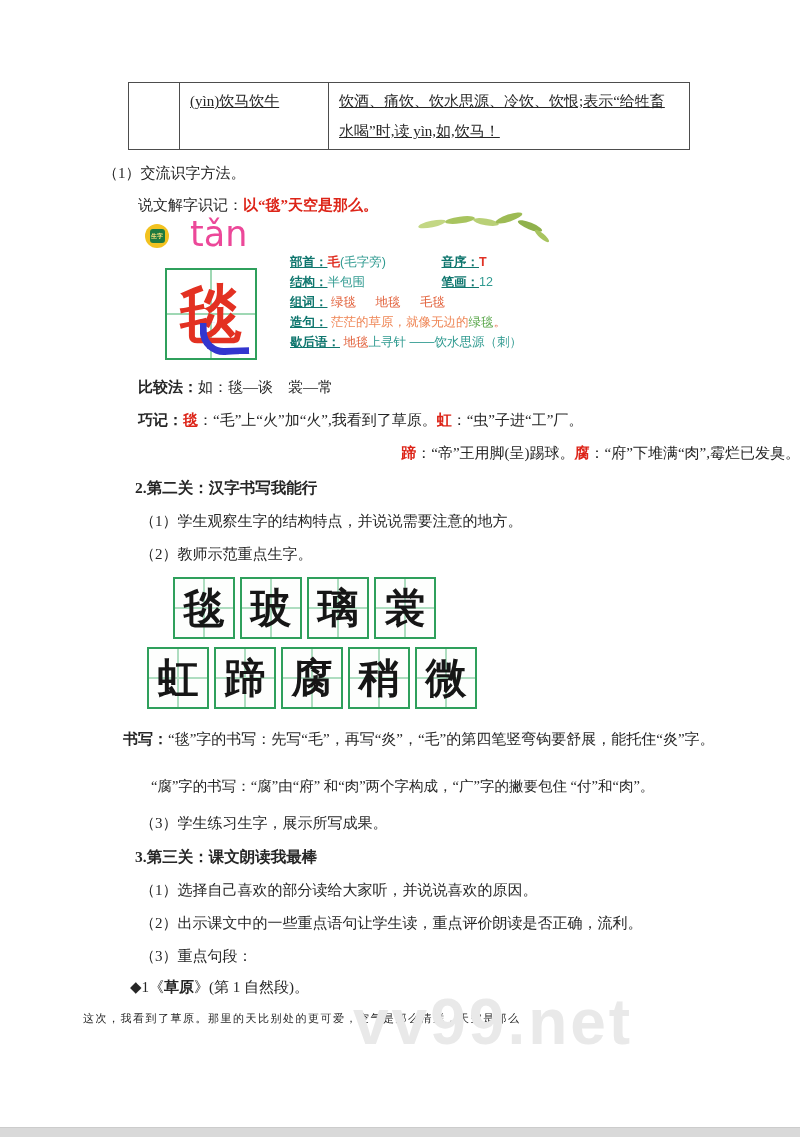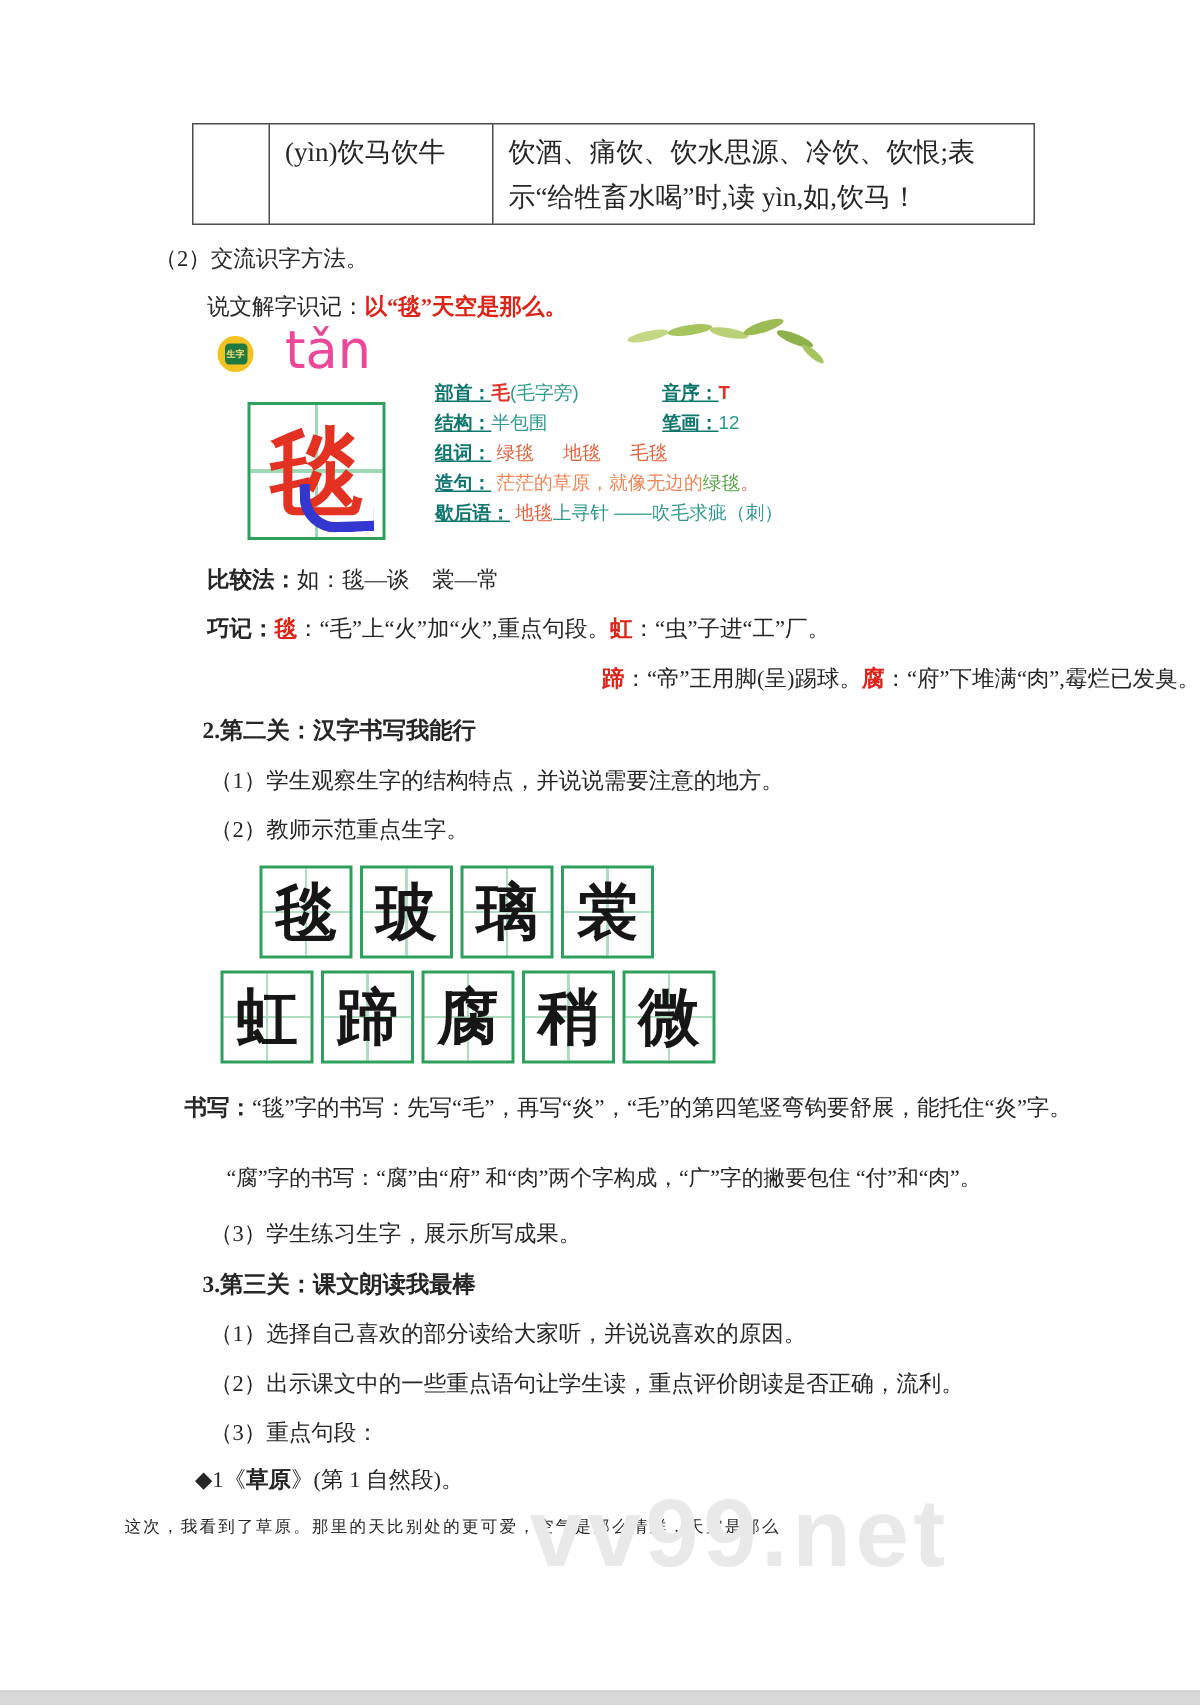--- a/index.html
+++ b/index.html
@@ -1,21 +1,21 @@
 <!DOCTYPE html>
 <html><head>
 <meta charset="utf-8">
 <style>
   html,body{margin:0;padding:0;background:#ffffff;}
   .page{position:relative;width:800px;height:1137px;background:#ffffff;overflow:hidden;
         font-family:"Liberation Serif",serif;color:#262626;border-right:1px solid #f1f1f1;}
 
   
   table.vocab{border-collapse:collapse;margin:82px 0 0 128px;}
-  table.vocab td{border:1px solid #4d4d4d;vertical-align:top;font-size:18px;line-height:30px;padding:3px 10px;}
+  table.vocab td{border:1px solid #4d4d4d;vertical-align:top;font-size:15px;line-height:30px;padding:3px 10px;text-decoration:underline;}
   td.c-empty{width:30px;}
   td.c-word{width:128px;}
   td.c-meaning{width:340px;}
 
   
   .ln{margin:0;font-size:15px;line-height:22px;white-space:nowrap;}
   .b{font-weight:bold;}
   .redb{color:#dd2418;font-weight:bold;}
 
   .p-exchange{margin:12px 0 0 103px;}
@@ -89,21 +89,21 @@
   <table class="vocab">
     <tbody>
         <tr>
       <td class="c-empty"></td>
       <td class="c-word">(yìn)饮马饮牛</td>
       <td class="c-meaning">饮酒、痛饮、饮水思源、冷饮、饮恨;表示“给牲畜水喝”时,读 yìn,如,饮马！</td>
     </tr>
   </tbody>
     </table>
 
-  <p class="ln p-exchange">（2）交流识字方法。</p>
+  <p class="ln p-exchange">（1）交流识字方法。</p>
   <p class="ln p-shuowen"><span>说文解字识记：</span><span class="redb">以“毯”天空是那么。</span></p>
 
   <div class="card">
     <div class="badge">
       <div class="badge-inner">生字</div>
     </div>
     <div class="pinyin">tǎn</div>
     <div class="zi-grid">
       <span class="zi">毯</span>
       <div class="blue-stroke"></div>
@@ -130,27 +130,27 @@
         <span class="orangev zw">绿毯</span>
         <span class="orangev zw">地毯</span>
         <span class="orangev zw">毛毯</span>
       </div>
       <div>
         <span class="flabel">造句：</span>
         <span class="orangev2">茫茫的草原，就像无边的</span><span class="greenv">绿毯</span><span class="orangev">。</span>
       </div>
       <div>
         <span class="flabel">歇后语：</span>
-        <span class="orangev">地毯</span><span class="tealv">上寻针 ——吹毛求疵（刺）</span>
+        <span class="orangev">地毯</span><span class="tealv">上寻针 ——饮水思源（刺）</span>
       </div>
     </div>
   </div>
 
   <p class="ln p-compare"><span class="b">比较法：</span><span>如：毯—谈　裳—常</span></p>
-  <p class="ln p-qiaoji1"><span class="b">巧记：</span><span class="redb">毯</span><span>：“毛”上“火”加“火”,重点句段。</span><span class="redb">虹</span><span>：“虫”子进“工”厂。</span></p>
+  <p class="ln p-qiaoji1"><span class="b">巧记：</span><span class="redb">毯</span><span>：“毛”上“火”加“火”,我看到了草原。</span><span class="redb">虹</span><span>：“虫”子进“工”厂。</span></p>
   <p class="ln p-qiaoji2"><span class="qspan1"><span class="redb">蹄</span><span>：“帝”王用脚(呈)踢球。</span></span><span class="redb">腐</span><span>：“府”下堆满“肉”,霉烂已发臭。</span></p>
 
   <p class="ln p-s2title b">2.第二关：汉字书写我能行</p>
   <p class="ln p-item">（1）学生观察生字的结构特点，并说说需要注意的地方。</p>
   <p class="ln p-item">（2）教师示范重点生字。</p>
 
   <div class="grid-row gr1">
     <div class="cell">
         <span>毯</span>
       </div>

